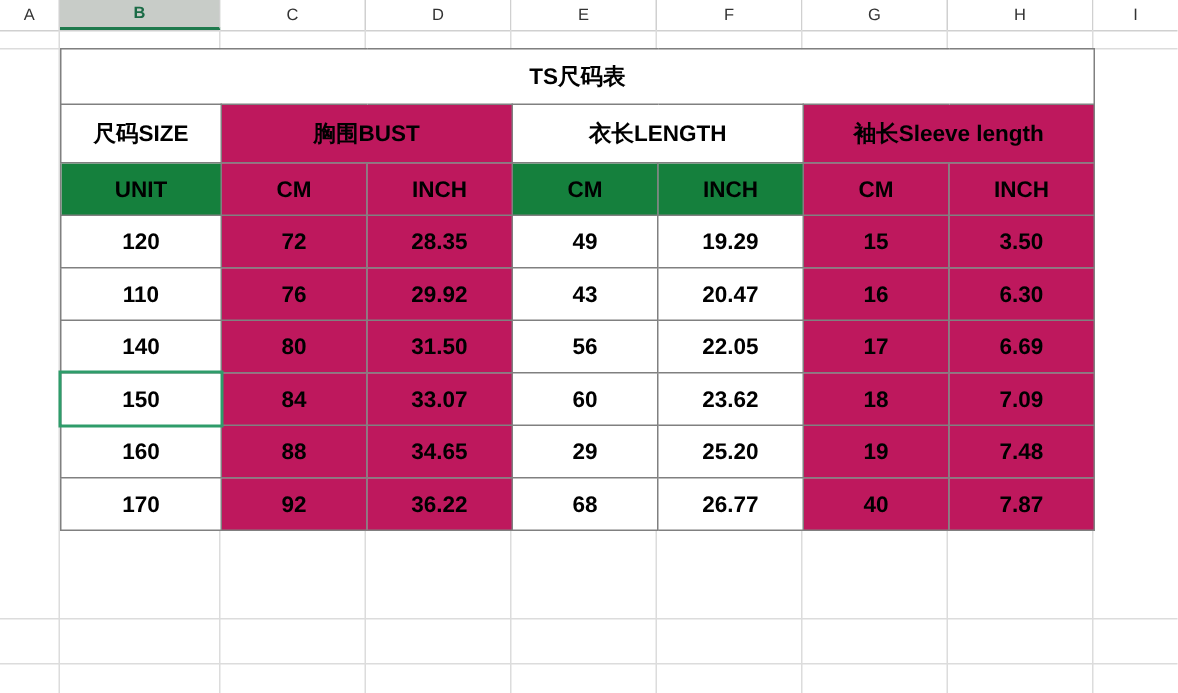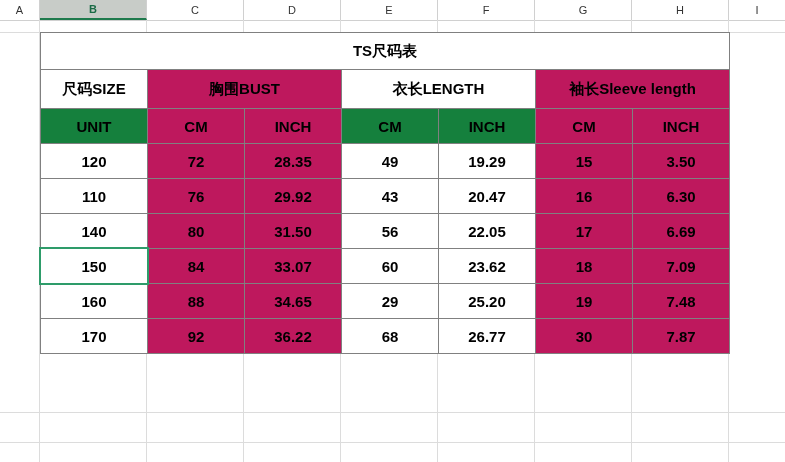--- a/index.html
+++ b/index.html
@@ -222,20 +222,20 @@
           <td class="c-white">25.20</td>
           <td class="c-blue">19</td>
           <td class="c-blue">7.48</td>
         </tr>
         <tr>
           <td class="c-white">170</td>
           <td class="c-blue">92</td>
           <td class="c-blue">36.22</td>
           <td class="c-white">68</td>
           <td class="c-white">26.77</td>
-          <td class="c-blue">30</td>
+          <td class="c-blue">40</td>
           <td class="c-blue">7.87</td>
         </tr>
       </tbody>
     </table>
   </div>
 
 </div>
 
 </body></html>

